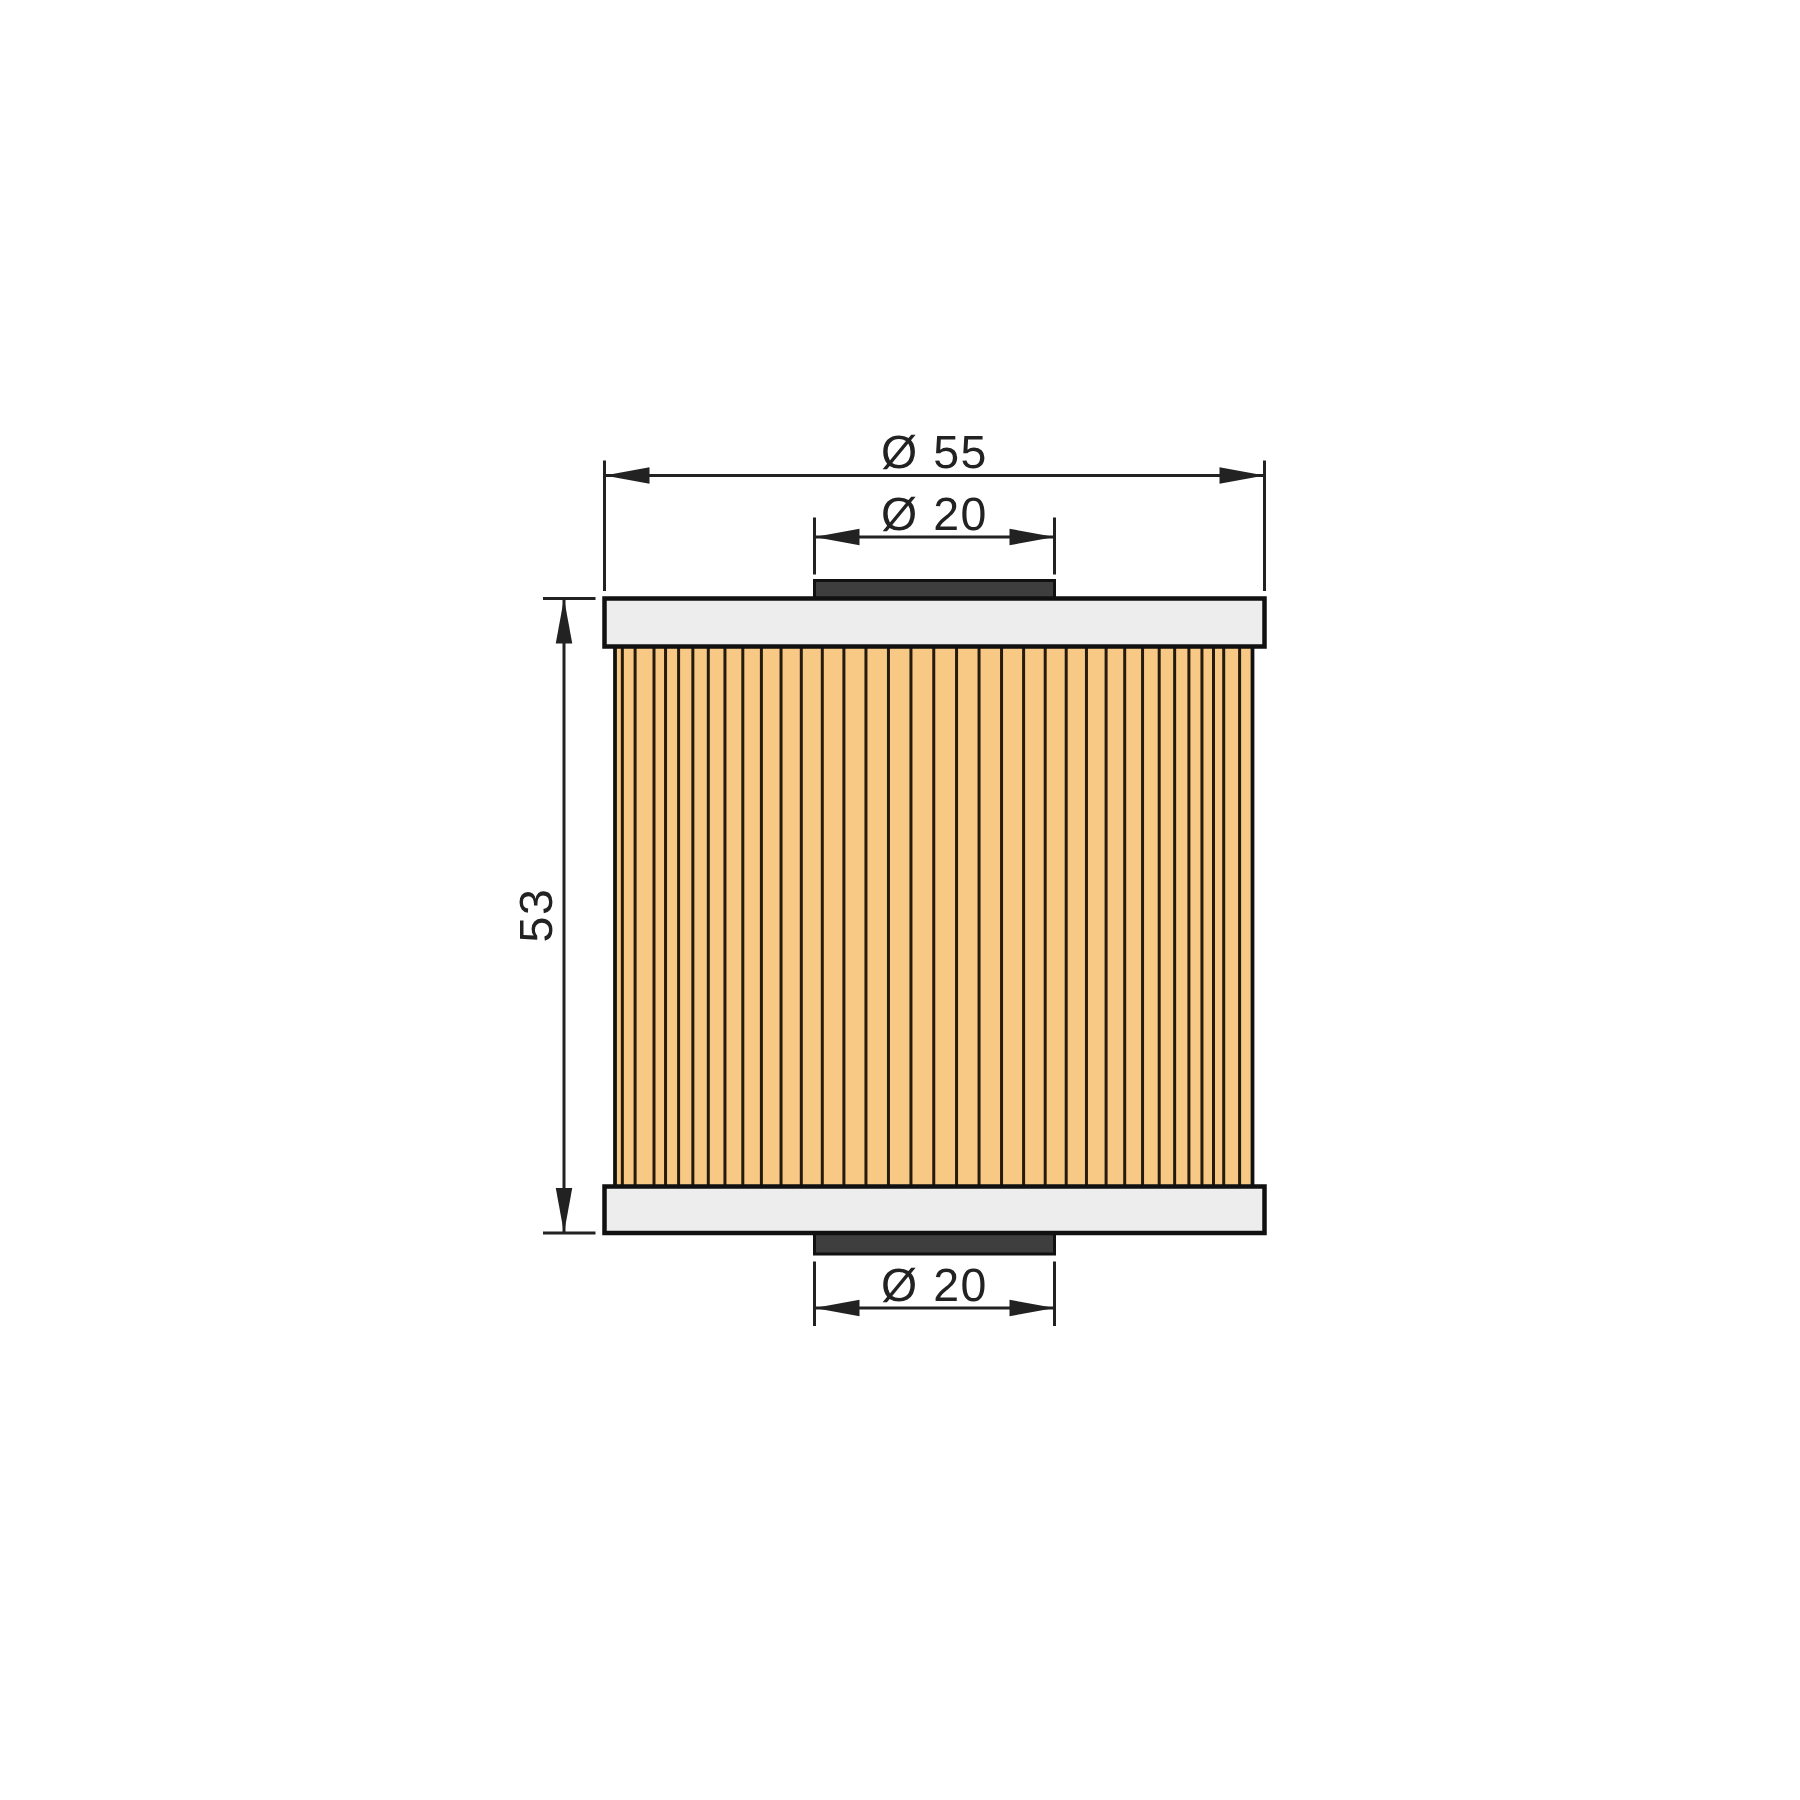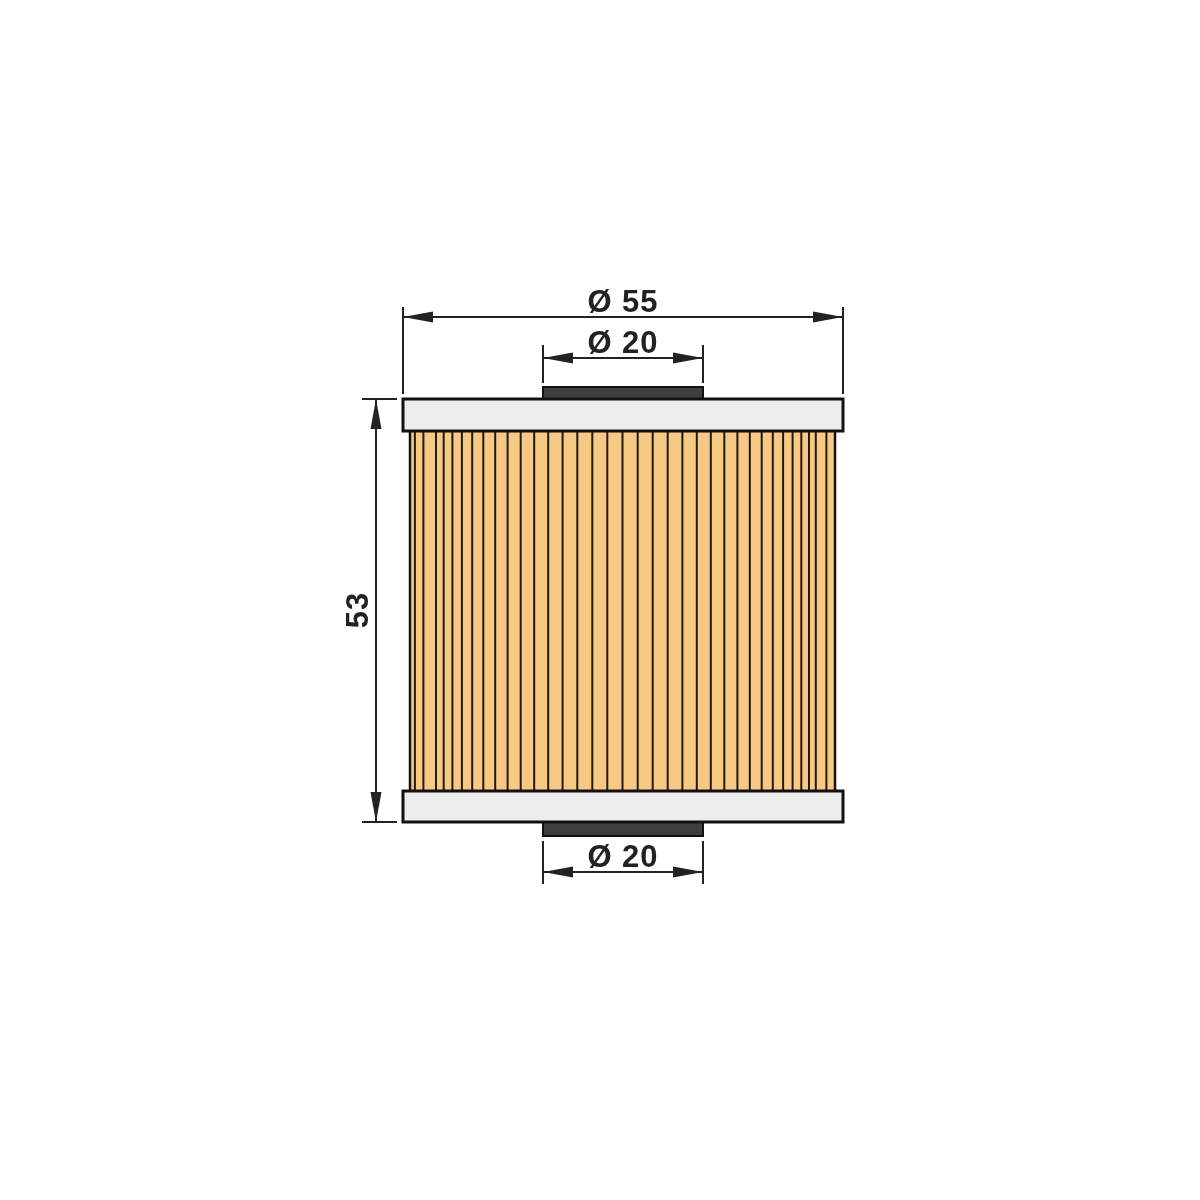--- a/index.html
+++ b/index.html
@@ -9,21 +9,20 @@
     width: 1200px;
     height: 1200px;
     font-family: "Liberation Sans", sans-serif;
   }
   #canvas {
     position: relative;
     width: 1200px;
     height: 1108px;
     background: var(--bg, #ffffff);
     overflow: hidden;
-    font-weight: bold;
   }
   svg { display: block; }
 
   .media-rect { fill: var(--media); stroke: var(--outline); stroke-width: 2.5px; }
   .pleat      { stroke: var(--pleat); stroke-width: 2px; }
   .cap        { fill: var(--cap); stroke: var(--outline); stroke-width: 3px; }
   .gasket     { fill: var(--gasket); stroke: var(--outline); stroke-width: 2px; }
 
   .dim-line   { stroke: var(--dim); stroke-width: 2px; fill: none; }
   .ext-line   { stroke: var(--dim); stroke-width: 2px; fill: none; }

